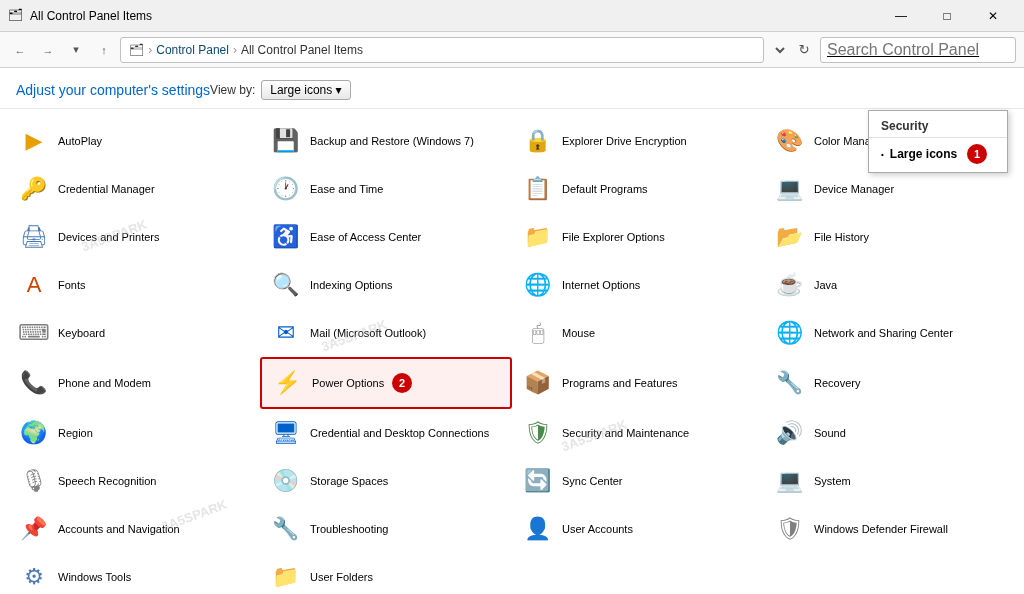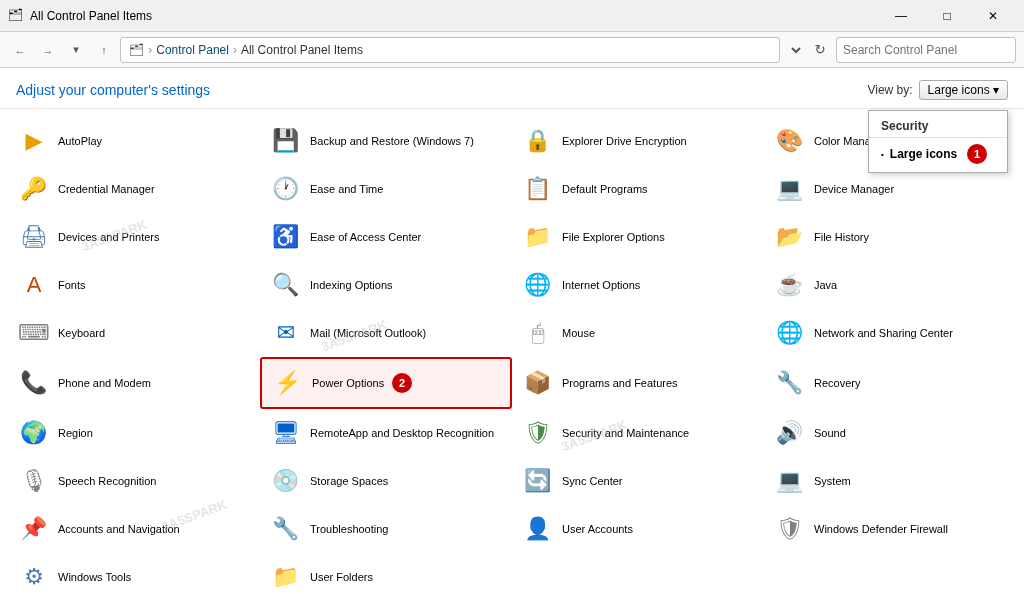--- a/index.html
+++ b/index.html
@@ -40,33 +40,33 @@
     }
     .breadcrumb-bar {
       flex: 1; height: 26px; background: white; border: 1px solid #c0c0c0;
       border-radius: 3px; display: flex; align-items: center; padding: 0 8px;
       font-size: 12px; color: #333;
     }
     .breadcrumb-sep { margin: 0 4px; color: #999; }
     .breadcrumb-link { color: #0c4a6e; cursor: pointer; }
     .address-dropdown { width: 20px; height: 26px; border: none; background: transparent; cursor: pointer; color: #555; }
     .refresh-btn { width: 24px; height: 24px; border: none; background: transparent; cursor: pointer; border-radius: 3px; display: flex; align-items: center; justify-content: center; color: #555; }
-    .search-bar { width: 180px; height: 26px; border: 1px solid #c0c0c0; border-radius: 3px; padding: 0 24px 0 6px; font-size: 12px; background: white; }
+    .search-bar { width: 196px; height: 26px; border: 1px solid #c0c0c0; border-radius: 3px; padding: 0 24px 0 6px; font-size: 16px; background: white; text-decoration: underline; }
 
     
     .main-area { display: flex; height: calc(594px - 68px); }
 
     
     .content {
       flex: 1; background: white; overflow-y: auto; padding: 0;
       position: relative;
     }
     .content-header {
       padding: 12px 16px 8px;
-      display: flex; align-items: center; justify-content: space-between;
+      display: flex; align-items: center; justify-content: flex-start;
       border-bottom: 1px solid #e8e8e8;
     }
     .content-title { color: #0066cc; font-size: 14px; font-weight: normal; }
     .view-by { display: flex; align-items: center; gap: 6px; font-size: 12px; color: #333; }
     .view-by-btn {
       border: 1px solid #aaa; background: linear-gradient(#fff, #e8e8e8);
       border-radius: 3px; padding: 2px 8px; cursor: pointer; font-size: 12px;
       display: flex; align-items: center; gap: 4px;
     }
 
@@ -329,21 +329,21 @@
         <div class="item">
           <span class="item-icon icon-recovery">🔧</span>
           <span class="item-label">Recovery</span>
         </div>
         <div class="item">
           <span class="item-icon icon-region">🌍</span>
           <span class="item-label">Region</span>
         </div>
         <div class="item">
           <span class="item-icon icon-remoteapp">🖥</span>
-          <span class="item-label">RemoteApp and Desktop Recognition</span>
+          <span class="item-label">Credential and Desktop Connections</span>
         </div>
         <div class="item">
           <span class="item-icon icon-security">🛡</span>
           <span class="item-label">Security and Maintenance</span>
         </div>
         <div class="item">
           <span class="item-icon icon-sound">🔊</span>
           <span class="item-label">Sound</span>
         </div>
         <div class="item">

